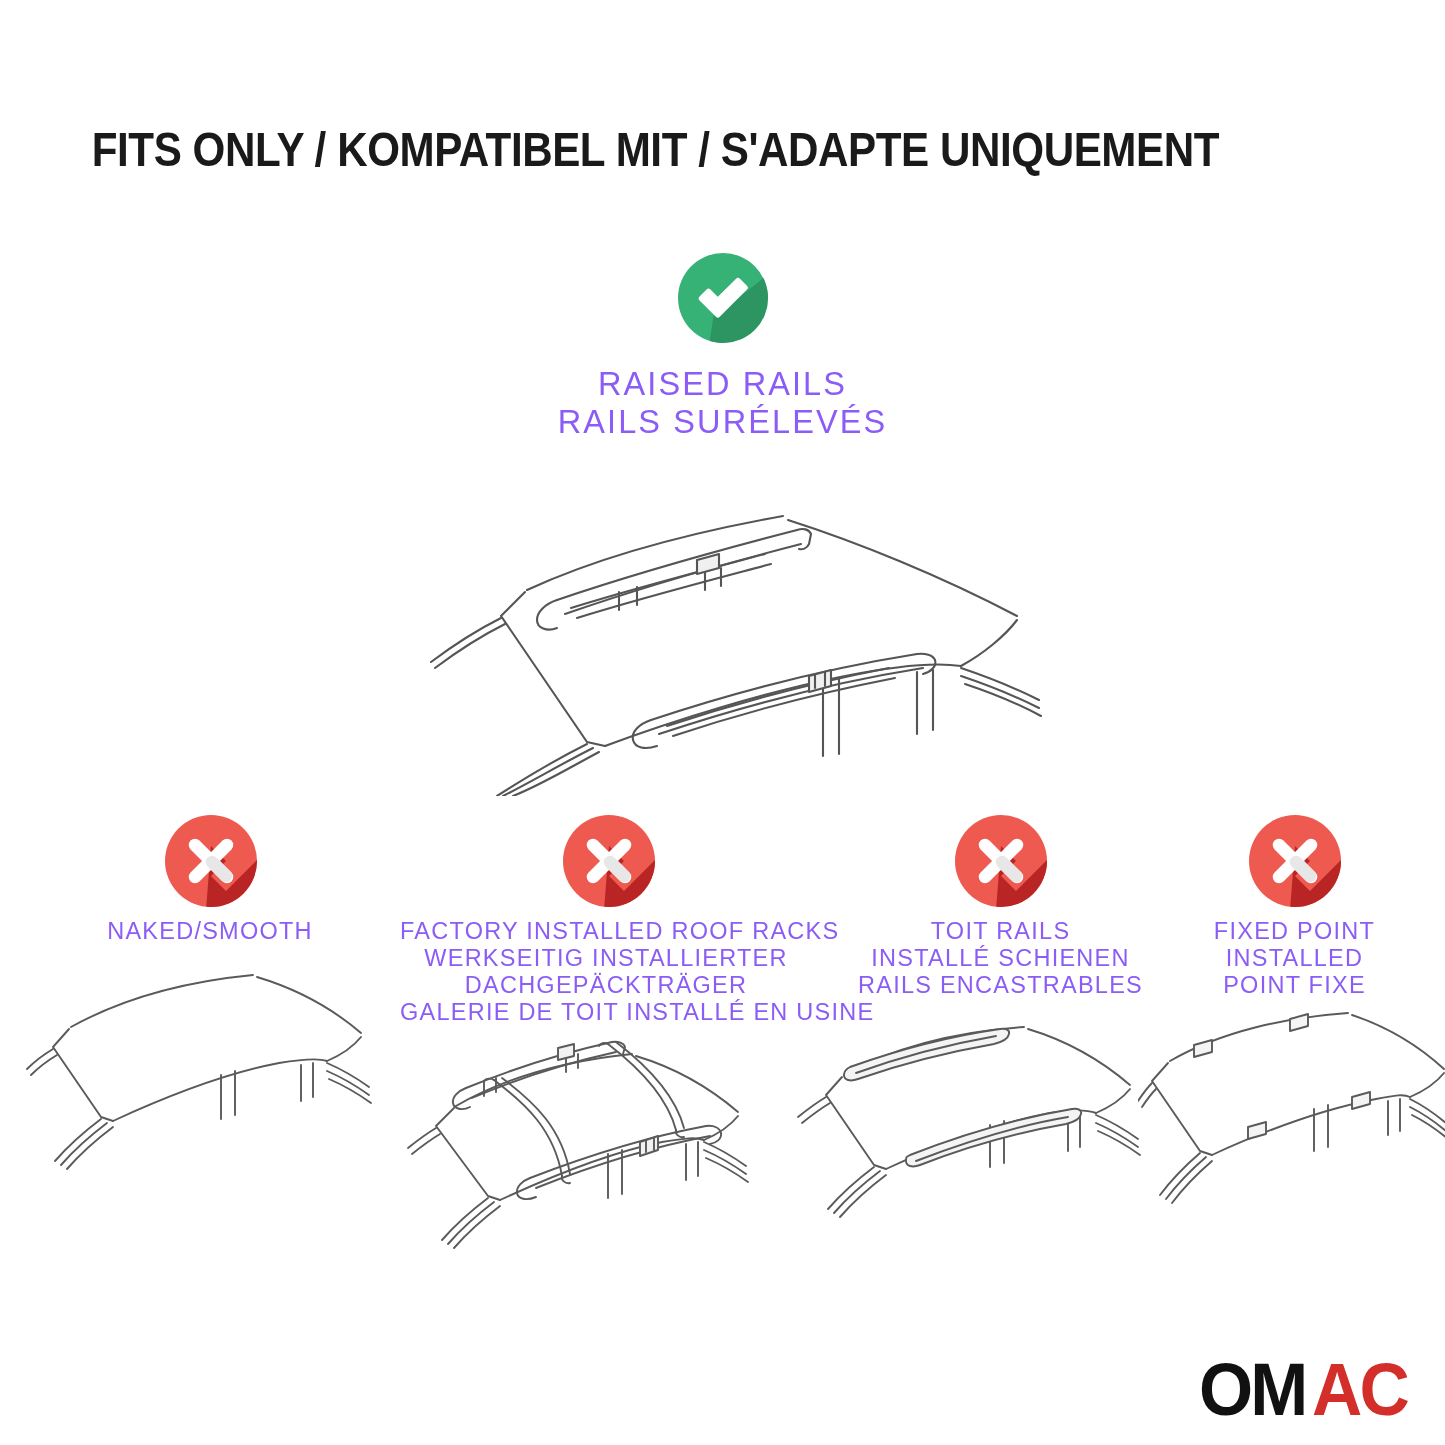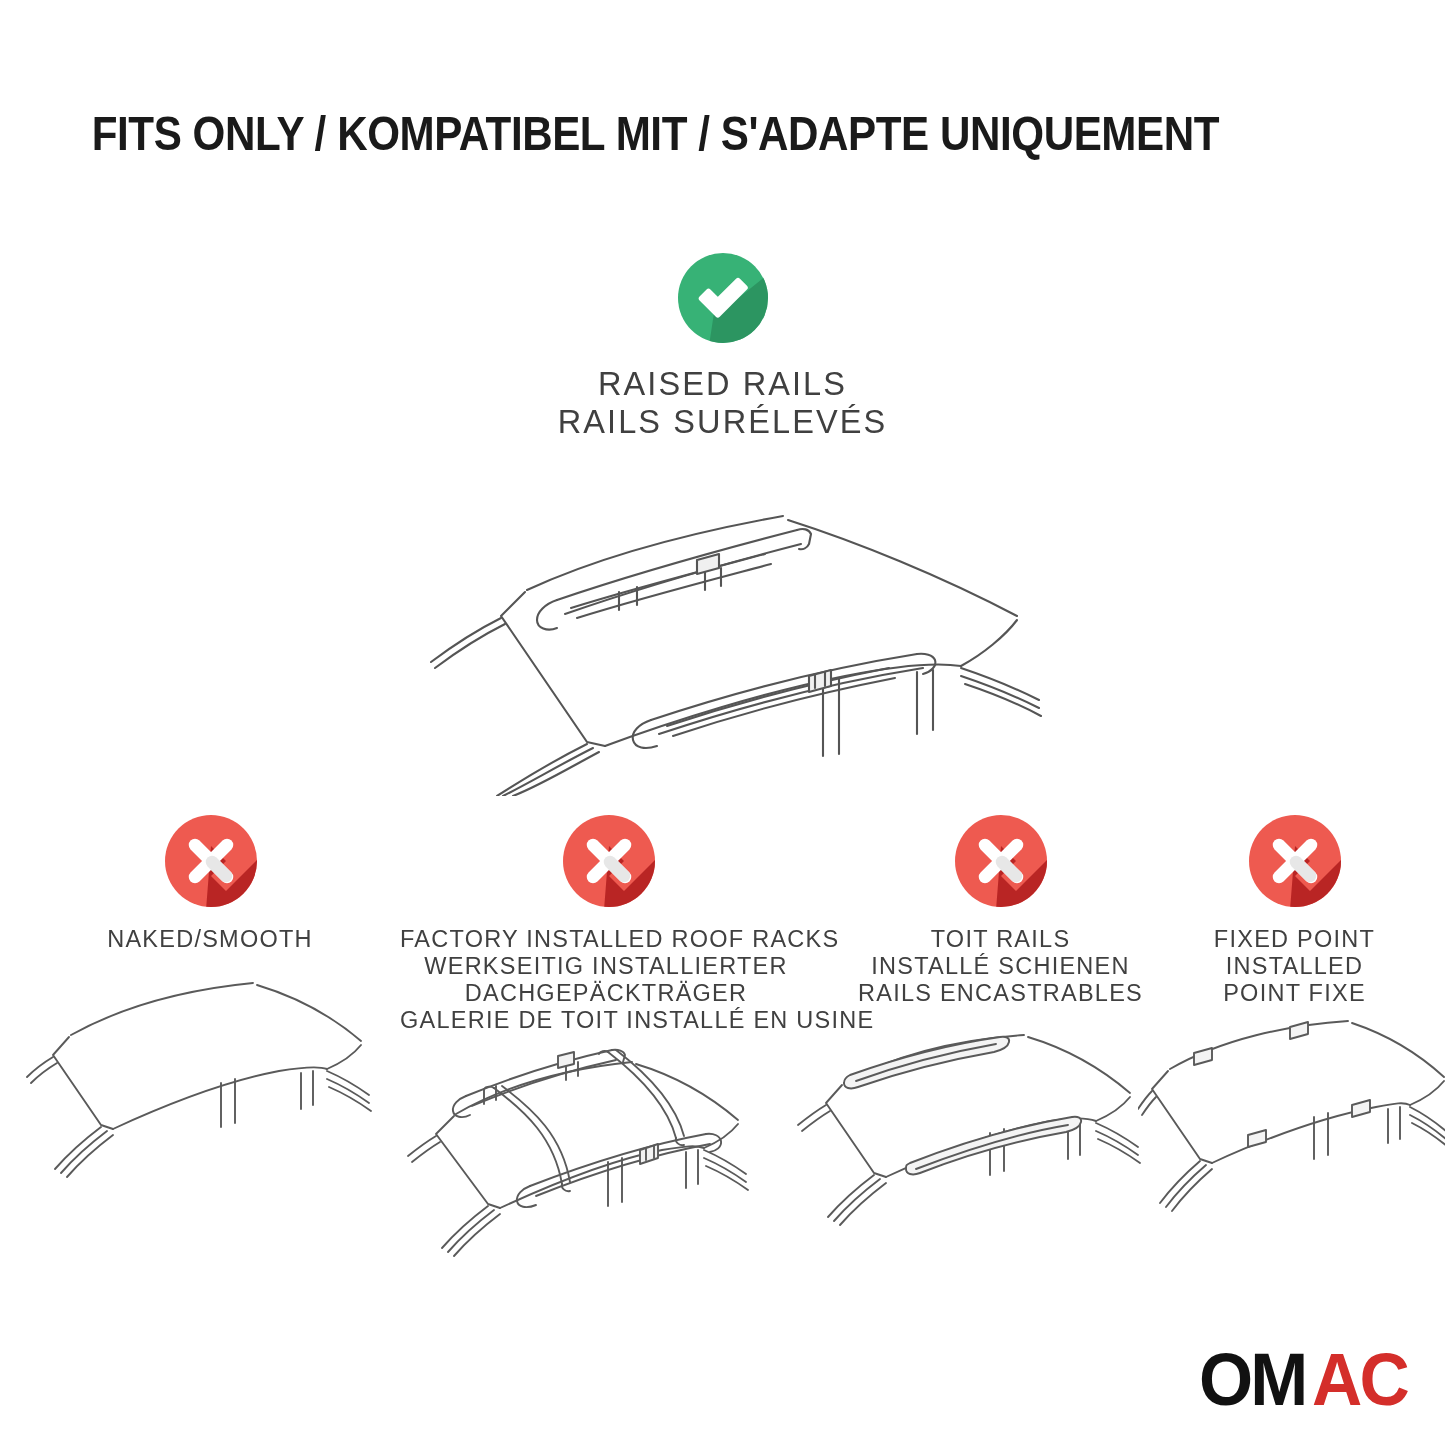--- a/index.html
+++ b/index.html
@@ -8,21 +8,21 @@
     background:#ffffff;
     font-family:"Liberation Sans", sans-serif;
     color:#231f20;
     overflow:hidden;
     position:relative;
   }
 
   
   #title-bar{
     position:absolute;
-    left:0; top:104px;
+    left:0; top:120px;
     width:1302px;
   }
   #title-text{
     display:inline-block;
     font-family:"Liberation Sans", sans-serif;
     font-weight:bold;
     font-size:49px;
     line-height:58px;
     letter-spacing:-0.5px;
     color:#1a1a1a;
@@ -30,21 +30,21 @@
     transform-origin:center;
     white-space:nowrap;
   }
 
   
   .panel{position:absolute;}
   .panel-label{
     text-align:center;
     font-family:"Liberation Sans", sans-serif;
     font-weight:400;
-    color:#404040;
+    color:#8b5cf6;
     letter-spacing:1.6px;
     white-space:nowrap;
   }
   .panel-label .line{display:block;}
 
   
   #hero{
     left:0; top:250px; width:1445px;
   }
   #hero-icon-wrap{
@@ -78,21 +78,20 @@
     top:812px;
   }
   .col .icon-row{
     text-align:center;
     height:106px;
   }
   .col .panel-label{
     font-size:23.5px;
     line-height:27px;
     letter-spacing:1.25px;
-    margin-top:8px;
   }
   .col .art{
     position:relative;
     margin-top:6px;
   }
 
   #col-1{left:35px; width:350px;}
   #col-2{left:400px; width:412px;}
   #col-3{left:828px; width:345px;}
   #col-4{left:1172px; width:245px;}
@@ -106,21 +105,21 @@
   .art-box{position:absolute;}
   #art-1{left:-10px; top:0px; width:360px; height:230px;}
   #art-2{left:-4px;  top:-6px; width:372px; height:240px;}
   #art-3{left:-42px; top:0px;  width:366px; height:230px;}
   #art-4{left:-34px; top:0px;  width:310px; height:230px;}
 
   
   #logo{
     position:absolute;
     right:32px;
-    bottom:28px;
+    bottom:18px;
     line-height:1;
     white-space:nowrap;
     text-decoration:underline;
   }
   #logo span{
     font-family:"Liberation Sans", sans-serif;
     font-weight:bold;
     font-size:74px;
     letter-spacing:-3px;
     display:inline-block;

